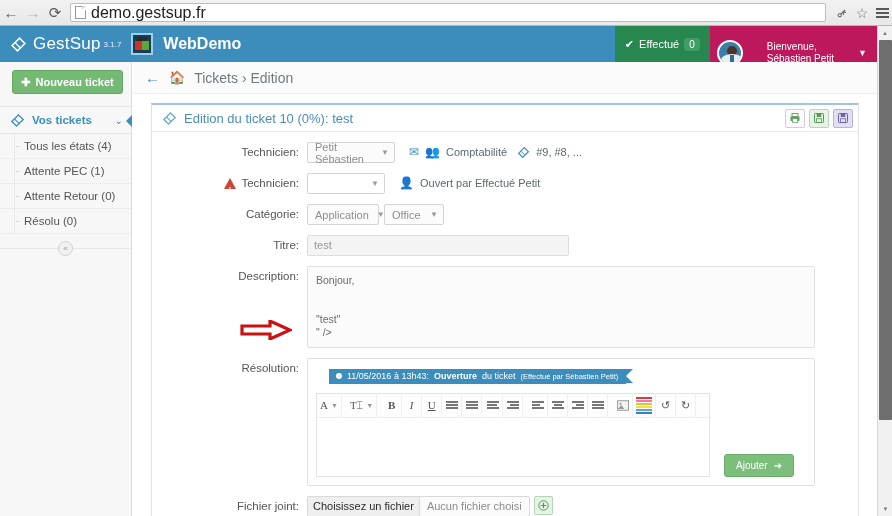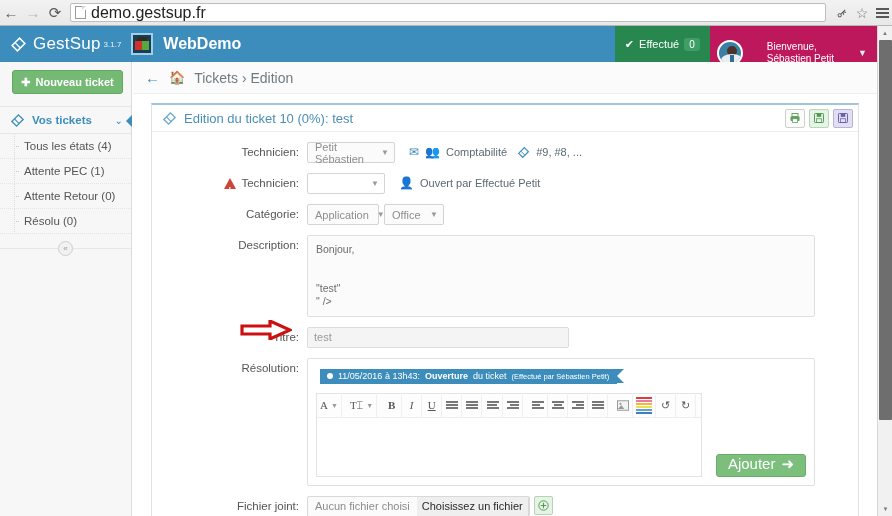--- a/index.html
+++ b/index.html
@@ -243,21 +243,21 @@
   }
   #reso-box {
     width: 508px; min-height: 126px; background: #ffffff;
     border: 1px solid #e0e0e0; border-radius: 2px;
     padding: 9px 8px 8px 8px;
   }
   #ribbon {
     display: inline-flex; align-items: center; gap: 5px;
     background: #3c8dbc; color: #ffffff;
     height: 15px; padding: 0 8px 0 7px; font-size: 9px;
-    position: relative; margin-left: 4px;
+    position: relative; margin-left: 13px;
   }
   #ribbon:after {
     content: ""; position: absolute; right: -7px; top: 0;
     border-top: 7.5px solid #3c8dbc; border-bottom: 7.5px solid #3c8dbc;
     border-right: 7px solid transparent;
   }
   #ribbon .dot { width: 6px; height: 6px; border-radius: 50%; background: #ffffff; }
   #ribbon .strong { font-weight: bold; }
   #ribbon .small { font-size: 7.5px; }
   #editor {
@@ -278,22 +278,22 @@
   .tb-sep { width: 5px; height: 24px; }
   .bars { display: flex; flex-direction: column; gap: 1.5px; }
   .bars i { display: block; height: 1.5px; background: #777; }
   .palette { display: flex; flex-direction: column; gap: 1px; width: 16px; }
   .palette i { display: block; height: 2px; }
   #editor-body {
     height: 48px; position: relative; background: #ffffff;
   }
   #add-btn {
     background: #7cbe7c; border: 1px solid #6aad6a; border-radius: 3px;
-    color: #ffffff; font-size: 15px; height: 23px; padding: 0 11px;
-    display: inline-flex; gap: 6px; cursor: pointer;
+    color: #ffffff; font-size: 10px; height: 23px; padding: 0 11px;
+    display: inline-flex; align-items: center; gap: 6px; cursor: pointer;
   }
   #reso-right { margin-left: 14px; padding-top: 70px; }
   #file-row-wrap { margin-top: 10px; }
   #file-input {
     display: inline-flex; align-items: stretch; height: 21px;
     border: 1px solid #d9d9d9; background: #fbfbfb; border-radius: 2px;
     overflow: hidden;
   }
   #file-btn {
     background: #efefef; border-right: 1px solid #d9d9d9;
@@ -501,31 +501,31 @@
           <span>Application</span>
           <span class="cv">▼</span>
         </div>
         <div class="select-box" style="width:48px; margin-left:5px">
           <span>Office</span>
           <span class="cv">▼</span>
         </div>
       </div>
 
       <div class="row">
+        <div class="row-label">Titre:</div>
+        <div id="titre-input" placeholder="Titre">test</div>
+      </div>
+
+      <div class="row">
         <div class="row-label">Description:</div>
         <div id="desc-box">Bonjour,
 
 
 "test"
 " /&gt;</div>
-      </div>
-
-      <div class="row">
-        <div class="row-label">Titre:</div>
-        <div id="titre-input" placeholder="Titre">test</div>
       </div>
 
       <div class="row">
         <div class="row-label">Résolution:</div>
         <div id="reso-box">
           <div id="ribbon">
             <span class="dot"></span>
             <span>11/05/2016 à 13h43:</span>
             <span class="strong">Ouverture</span>
             <span>du ticket</span>
@@ -640,22 +640,22 @@
                 <span>➜</span>
               </div>
             </div>
           </div>
         </div>
       </div>
 
       <div class="row" id="file-row-wrap">
         <div class="row-label">Fichier joint:</div>
         <div id="file-input">
+          <div id="file-btn">Choisissez un fichier</div>
           <div id="file-none">Aucun fichier choisi</div>
-          <div id="file-btn">Choisissez un fichier</div>
         </div>
         <div id="file-add-btn">
           <svg width="11" height="11" viewBox="0 0 14 14">
             <circle cx="7" cy="7" r="6" fill="none" stroke="#4f9a4f" stroke-width="1.2"></circle>
             <path d="M7 3.5 L7 10.5 M3.5 7 L10.5 7" stroke="#4f9a4f" stroke-width="1.4"></path>
           </svg>
         </div>
       </div>
 
     </div>

